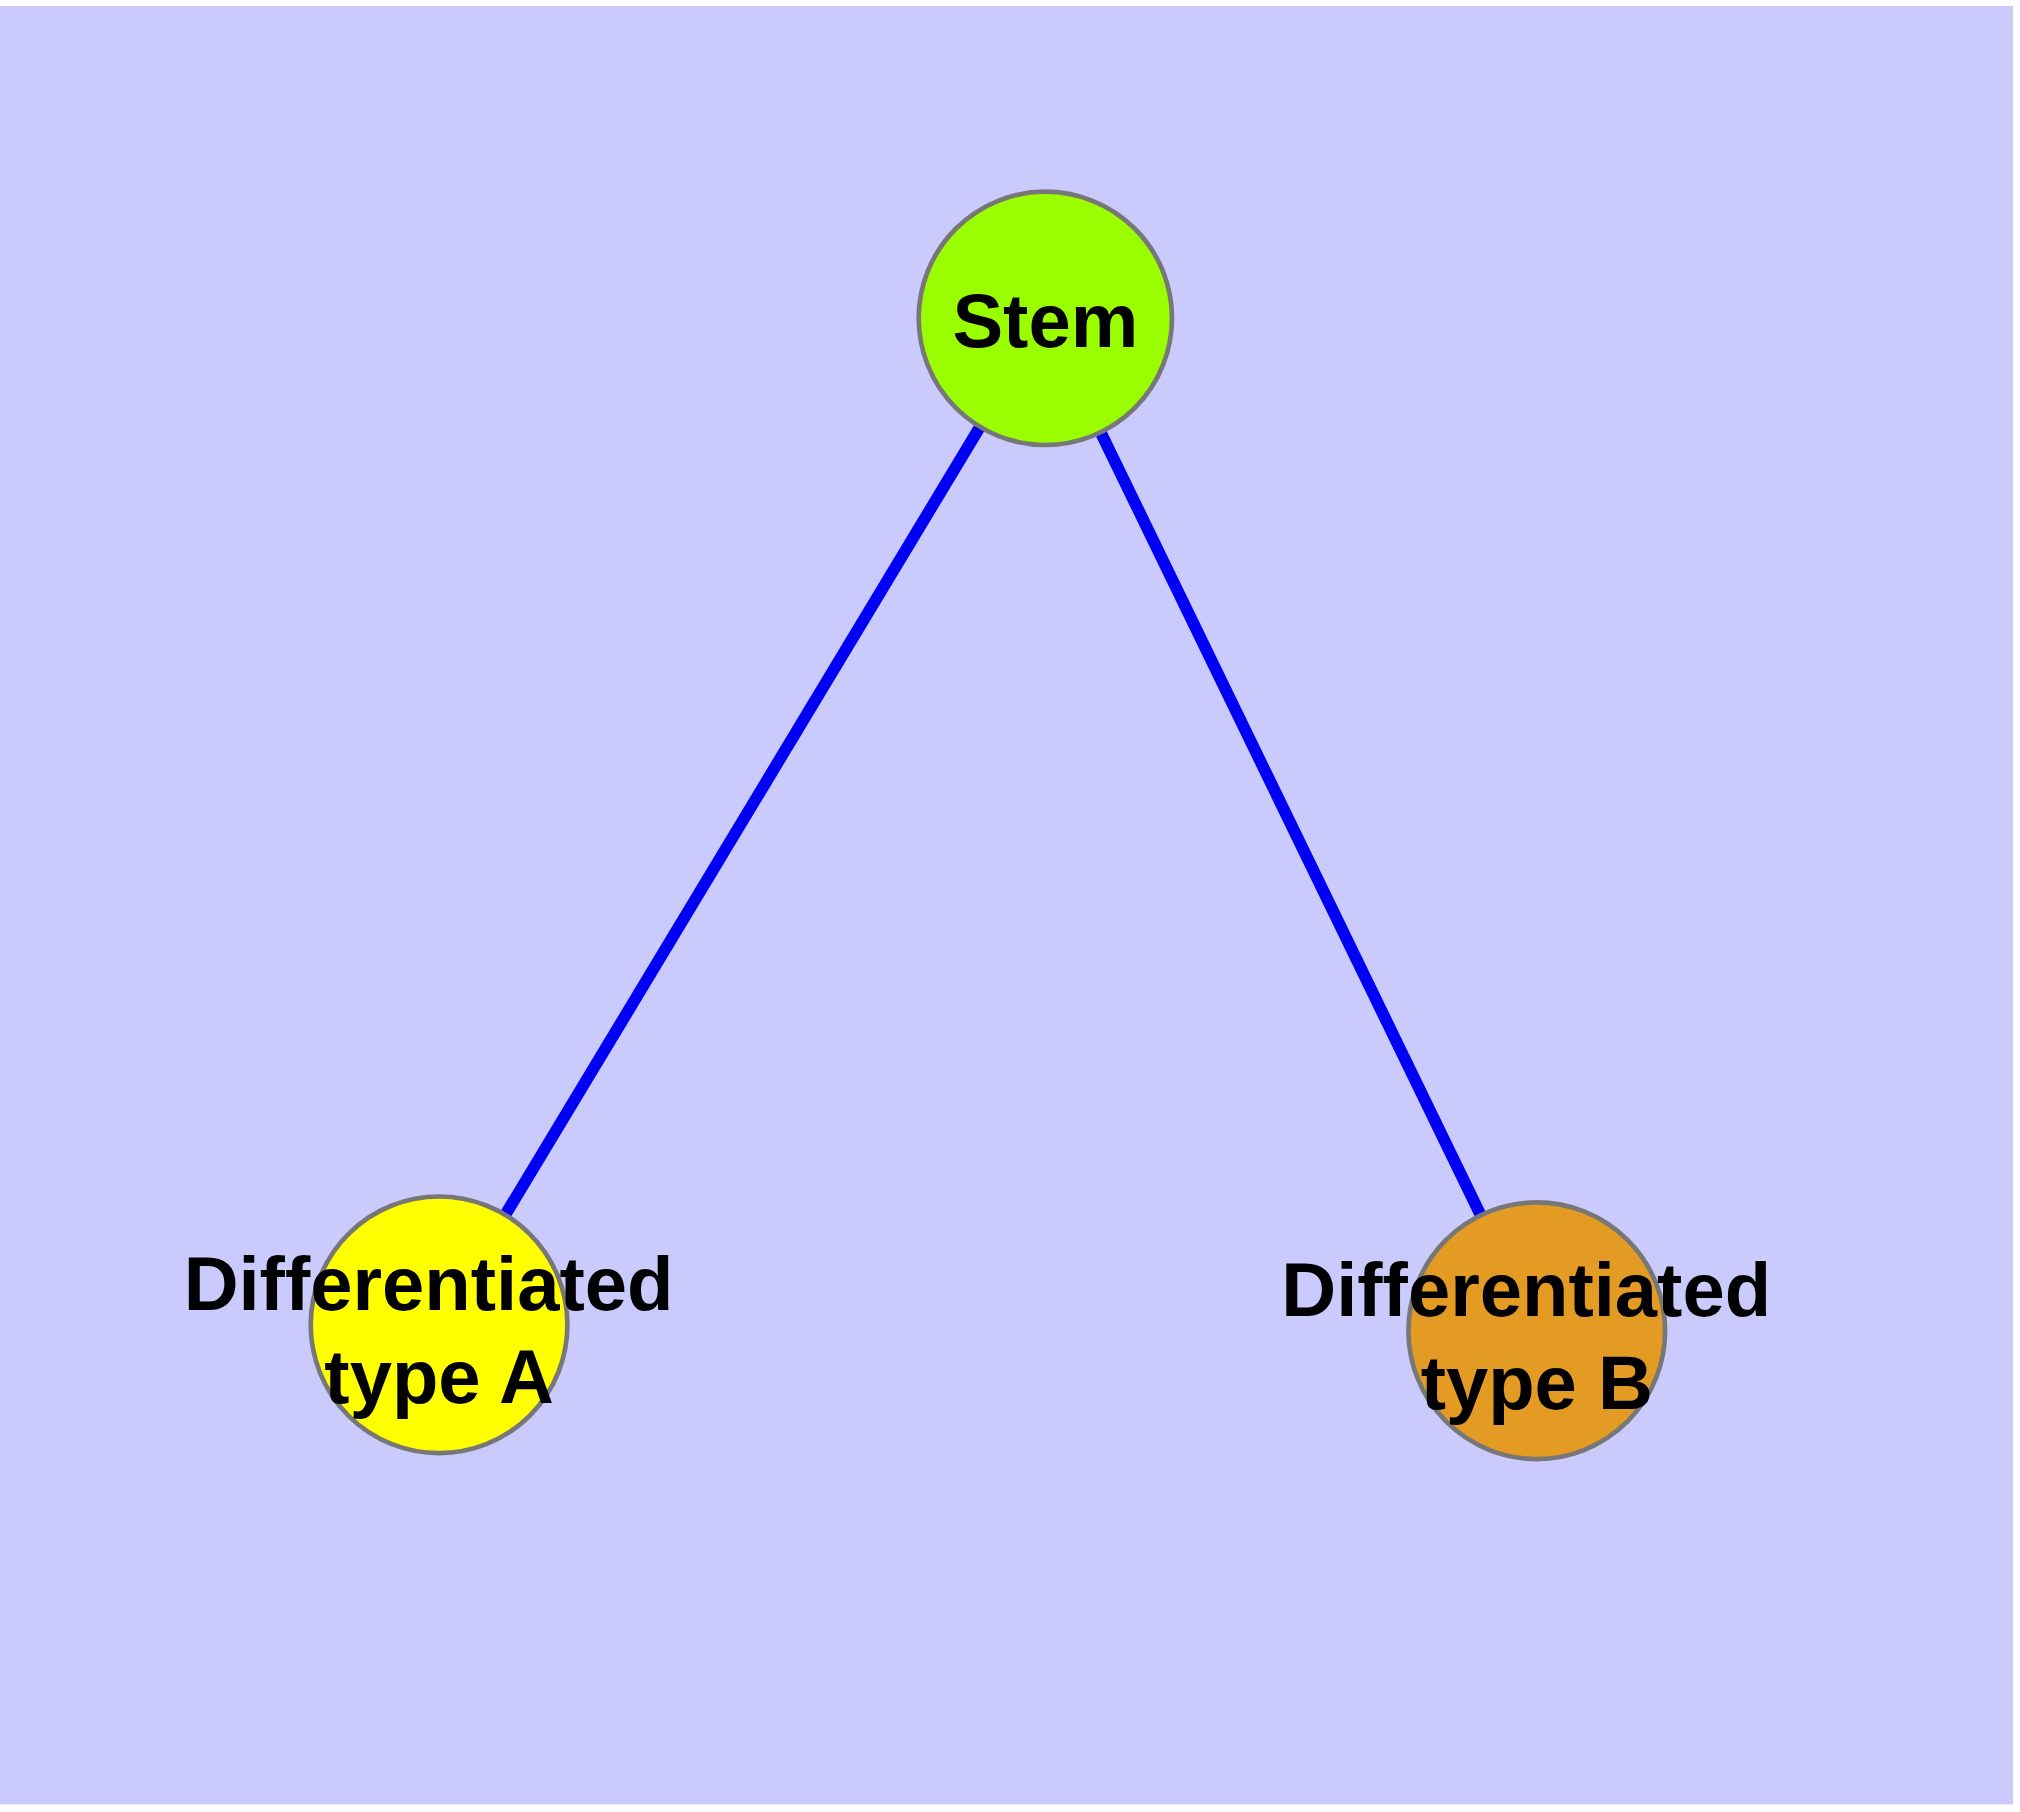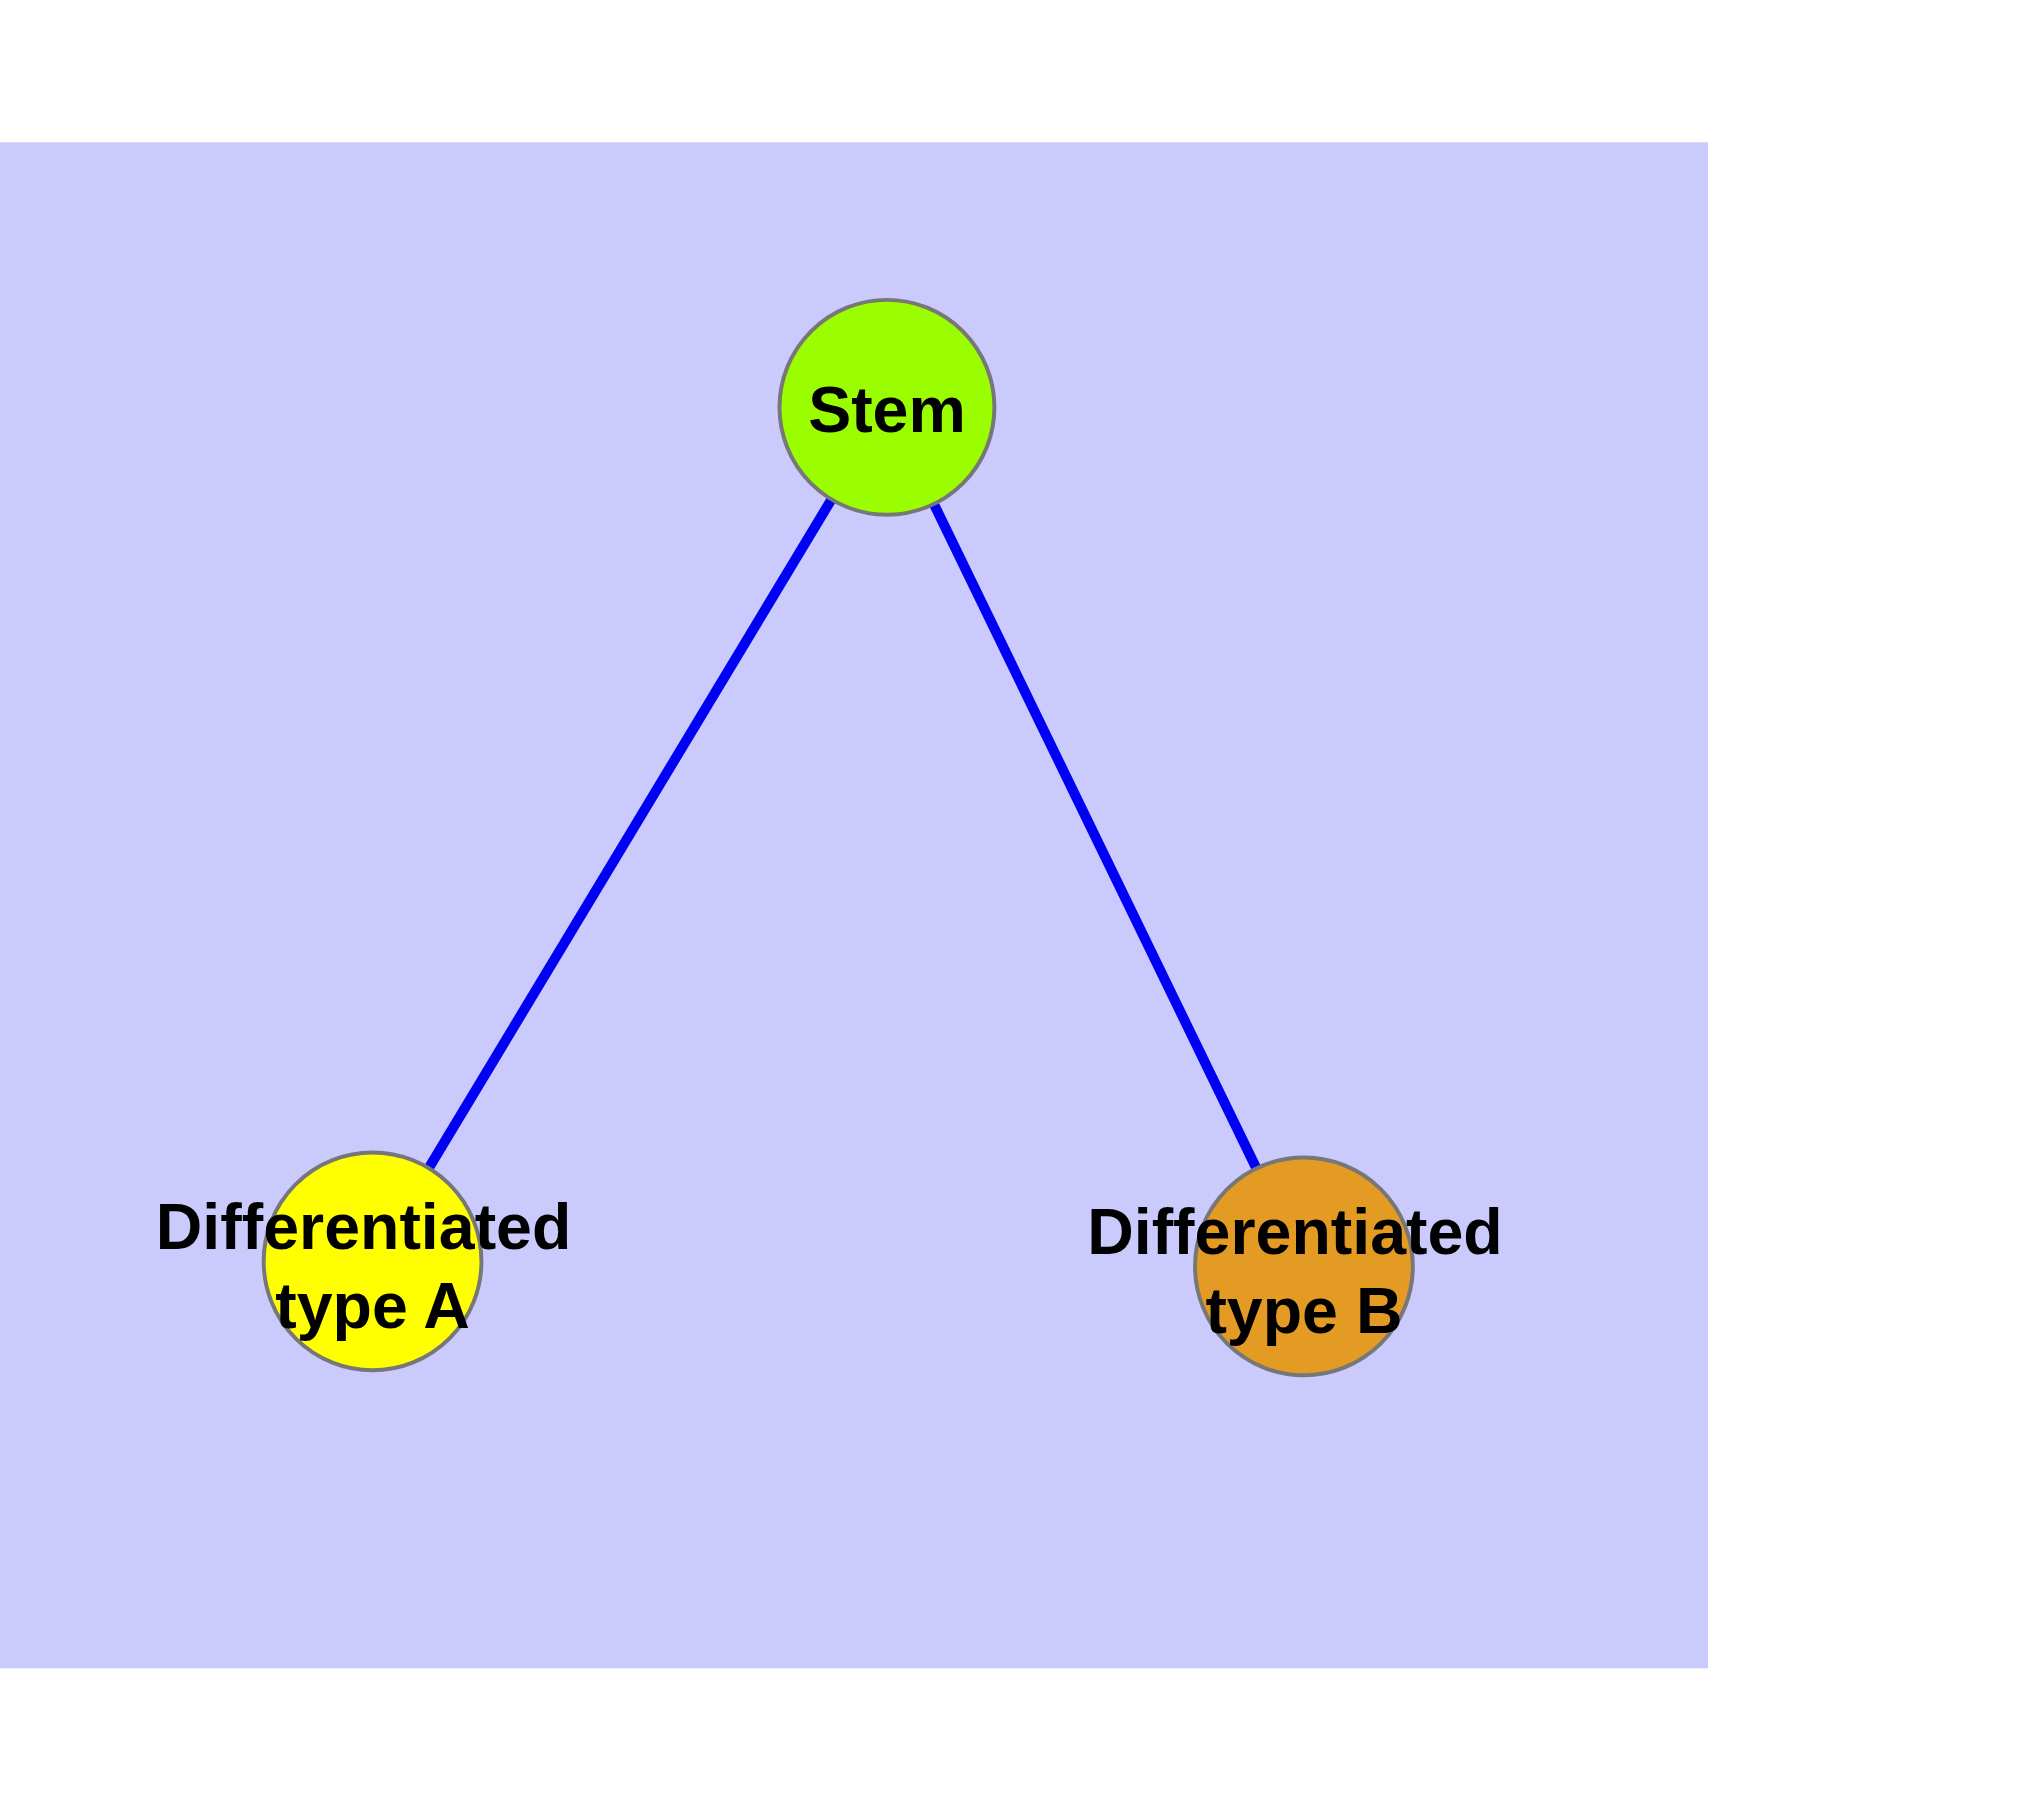--- a/index.html
+++ b/index.html
@@ -7,21 +7,21 @@
     padding: 0;
     width: 2021px;
     height: 1812px;
     background: #ffffff;
     overflow: hidden;
     font-family: "Liberation Sans", sans-serif;
   }
   .stage {
     position: absolute;
     inset: 0;
-    width: 1708px;
+    width: 2013px;
     height: 1812px;
   }
   svg {
     display: block;
     width: 100%;
     height: 100%;
   }
   .node-label {
     font-family: "Liberation Sans", sans-serif;
     font-weight: bold;

